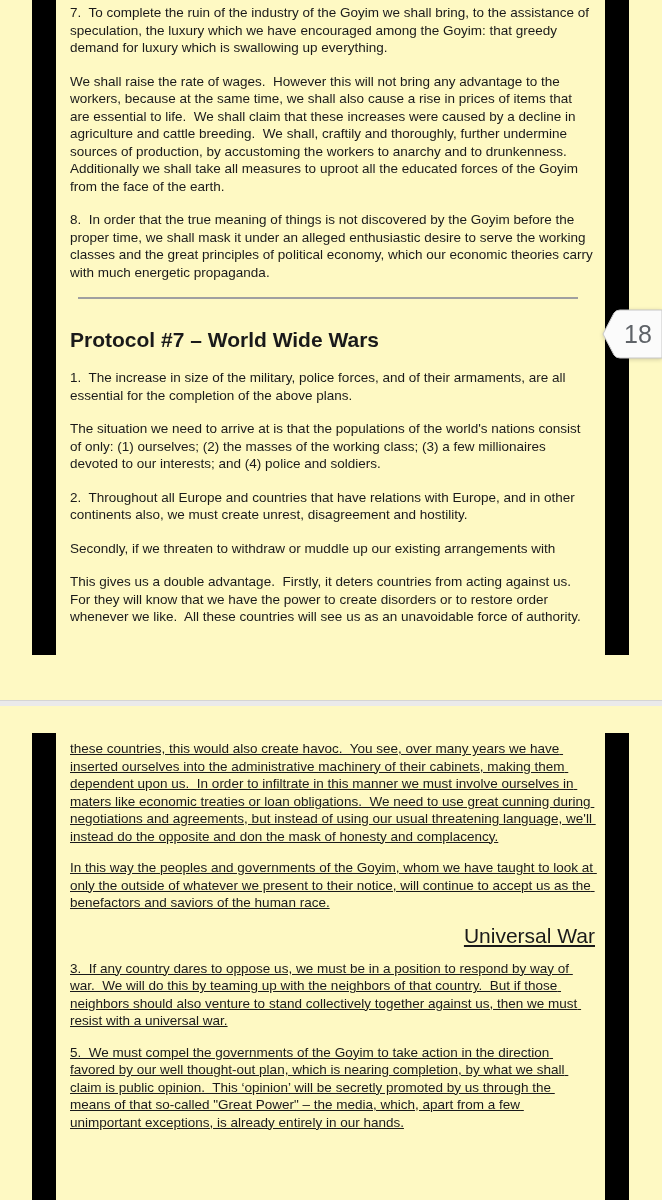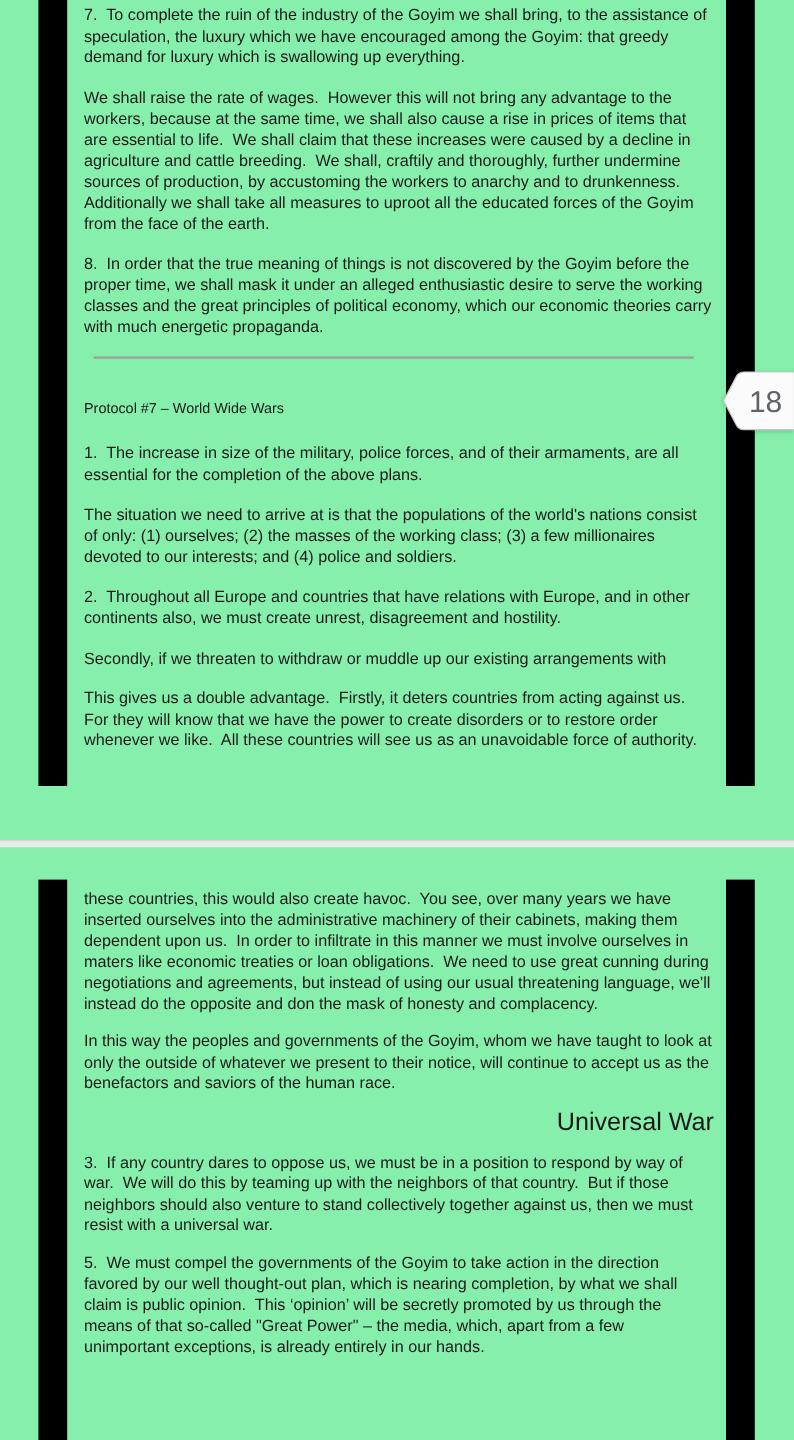--- a/index.html
+++ b/index.html
@@ -5,39 +5,39 @@
   :root{
     --link:#9b2b2b; --divider:#a0a0a0; --bar:#000000;
     --gap:#eaeaea; --gap-edge:#d5d5d5;
     --bubble-fill:#fbfbfb; --bubble-border:#c7c7c7; --bubble-text:#5f6368;
     --ink:#1a1a1a;
   }
   *{margin:0;padding:0;box-sizing:border-box;}
   html,body{width:662px;height:1200px;overflow:hidden;background:#ffffff;
     font-family:"Liberation Sans","DejaVu Sans",sans-serif;}
   .viewer{position:relative;width:662px;height:1200px;background:#fff;}
-  .page{position:absolute;left:0;width:662px;background:#86efac;}
+  .page{position:absolute;left:0;width:662px;background:#fef9c3;}
   .page-1{top:0;height:700px;}
   .page-2{top:706px;height:494px;}
   .scan-bar{position:absolute;width:24px;background:var(--bar);}
   .page-1 .scan-bar{top:0;height:655px;}
   .page-2 .scan-bar{top:27px;height:467px;}
   .bar-left{left:32px;}
   .bar-right{left:605px;}
   .content{position:absolute;left:70px;width:525px;color:var(--ink);
     font-size:13.5px;line-height:17.5px;}
   .page-1 .content{top:4px;}
-  .page-2 .content{top:34px;}
+  .page-2 .content{top:34px;text-decoration:underline;}
   .para{white-space:pre-wrap;margin:0 0 16px 0;}
   .page-2 .para{margin-bottom:14px;}
   .center{text-align:center;}
   .doc-link{color:var(--link);text-decoration:underline;cursor:pointer;}
   .divider{border:none;border-top:2px solid var(--divider);
     width:500px;margin:6px 0 0 8px;}
-  .doc-heading{font-size:12px;font-weight:400;line-height:22px;
+  .doc-heading{font-size:21px;font-weight:700;line-height:22px;
     margin:30px 0 18px 0;}
   .sub-heading{font-size:21px;font-weight:400;line-height:20px;
     text-align:right;margin:10px 0 14px 0;}
   .page-gap{position:absolute;top:700px;left:0;width:662px;height:6px;
     background:var(--gap);border-top:1px solid var(--gap-edge);}
   .page-bubble{position:absolute;top:305px;right:0;width:62px;height:58px;
     filter:drop-shadow(0 1px 2px rgba(0,0,0,.18));z-index:5;cursor:pointer;}
   .page-bubble text{font-family:"Liberation Sans","DejaVu Sans",sans-serif;
     font-size:25px;fill:var(--bubble-text);}
 </style>

